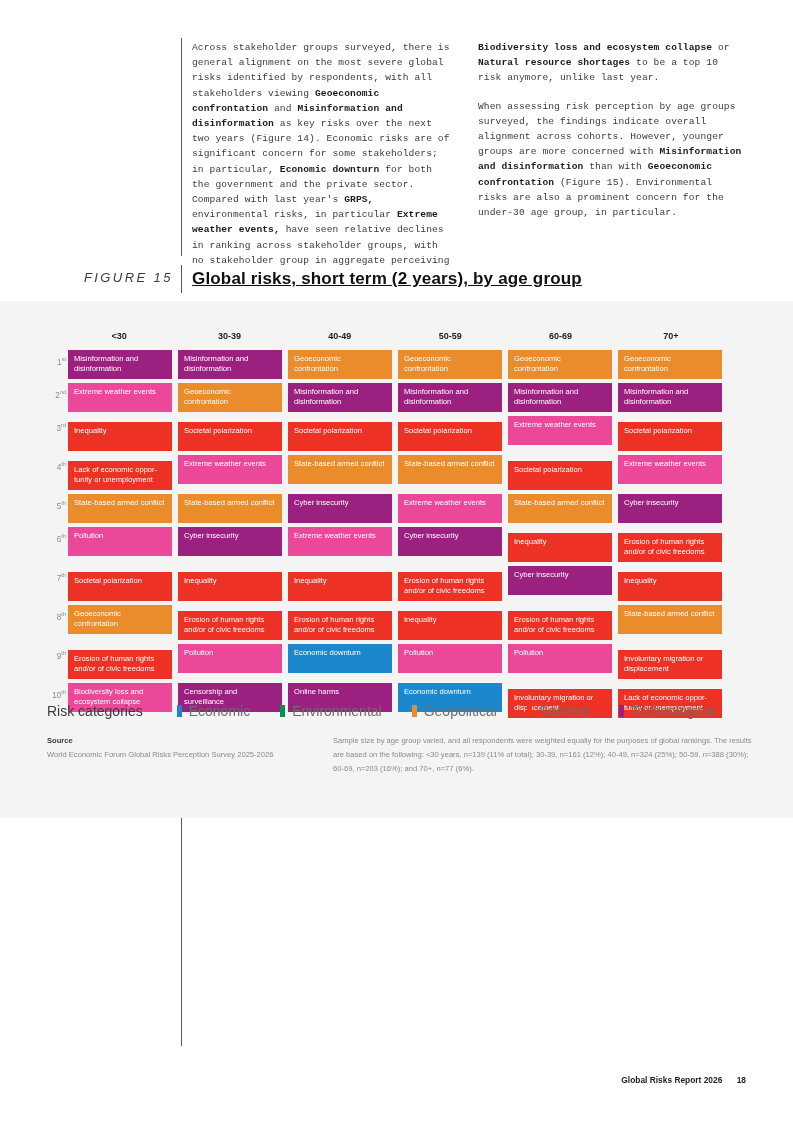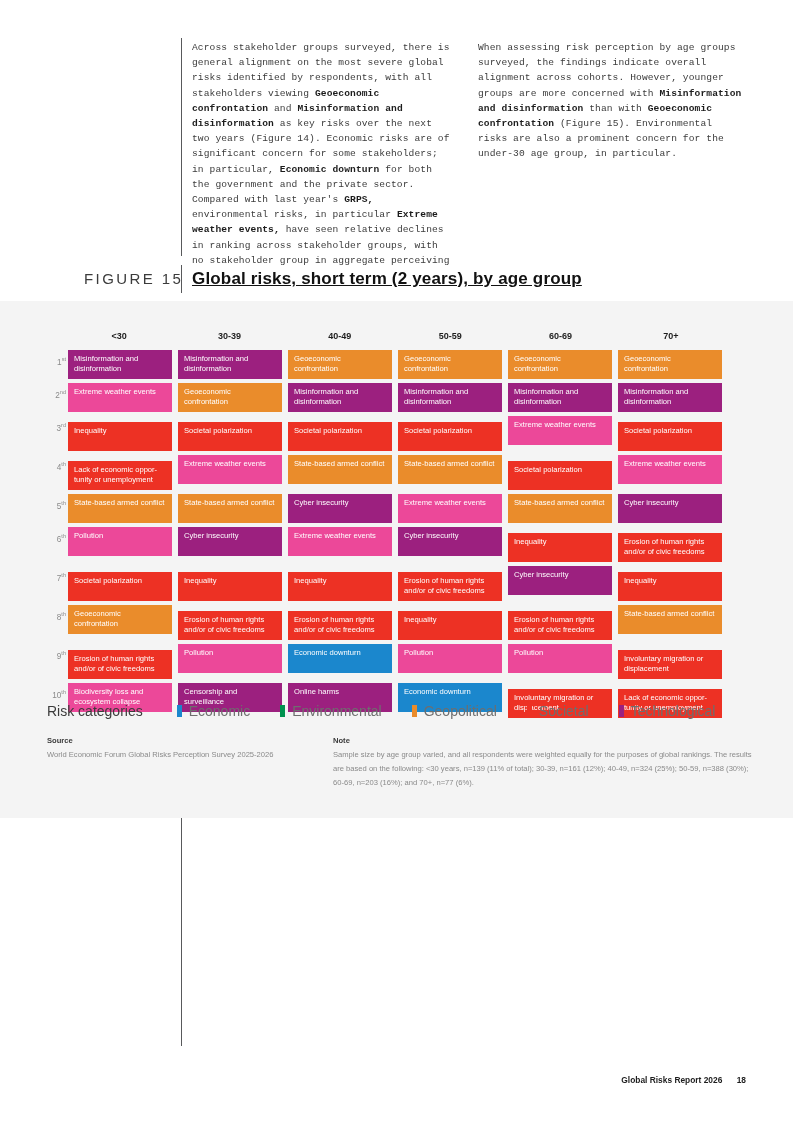--- a/index.html
+++ b/index.html
@@ -44,23 +44,24 @@
   .col-left { left: 192px; top: 40px; width: 262px; }
   .col-right { left: 478px; top: 40px; width: 268px; }
   .col p { margin: 0 0 13px 0; font-family: Liberation Mono, monospace; }
   .col b { font-weight: bold; color: #1c1c1c; }
 
   
   .fig-label {
     position: absolute;
     left: 84px;
     top: 270px;
-    font-size: 15px;
+    font-size: 13px;
     letter-spacing: 2.4px;
     color: #3b3b3b;
+    font-style: italic;
   }
   .fig-rule {
     position: absolute;
     left: 181px;
     top: 265px;
     width: 1px;
     height: 28px;
     background: #58595b;
   }
   .fig-title {
@@ -199,20 +200,21 @@
 </head>
 <body>
 
 <div class="rule-top"></div>
 <div class="rule-bottom"></div>
 
 <div class="col col-left">
   <p id="p-left-1"><span>Across stakeholder groups surveyed, there is general alignment on the most severe global risks identified by respondents, with all stakeholders viewing </span><b>Geoeconomic confrontation</b><span> and </span><b>Misinformation and disinformation</b><span> as key risks over the next two years (Figure 14). Economic risks are of significant concern for some stakeholders; in particular, </span><b>Economic downturn</b><span> for both the government and the private sector. Compared with last year's </span><b>GRPS,</b><span> environmental risks, in particular </span><b>Extreme weather events,</b><span> have seen relative declines in ranking across stakeholder groups, with no stakeholder group in aggregate perceiving</span></p>
 </div>
 <div class="col col-right">
+  <p id="p-right-1"><b>Biodiversity loss and ecosystem collapse</b><span> or </span><b>Natural resource shortages</b><span> to be a top 10 risk anymore, unlike last year.</span></p>
   <p id="p-right-2"><span>When assessing risk perception by age groups surveyed, the findings indicate overall alignment across cohorts. However, younger groups are more concerned with </span><b>Misinformation and disinformation</b><span> than with </span><b>Geoeconomic confrontation</b><span> (Figure 15). Environmental risks are also a prominent concern for the under-30 age group, in particular.</span></p>
 </div>
 
 <div class="fig-label">FIGURE 15</div>
 <div class="fig-rule"></div>
 <div class="fig-title">Global risks, short term (2 years), by age group</div>
 
 <div class="panel"></div>
 
 <div class="matrix">
@@ -343,20 +345,19 @@
       </span>
     </span>
 </div>
 
 <div class="source">
   <span class="sec-head">Source</span>
   <span>World Economic Forum Global Risks Perception Survey 2025-2026</span>
 </div>
 
 <div class="note">
-  <span class="sec-head">Note</span>
   <span>Sample size by age group varied, and all respondents were weighted equally for the purposes of global rankings. The results are based on the following: &lt;30 years, n=139 (11% of total); 30-39, n=161 (12%); 40-49, n=324 (25%); 50-59, n=388 (30%); 60-69, n=203 (16%); and 70+, n=77 (6%).</span>
 </div>
 
 <div class="footer">
   <span>Global Risks Report 2026</span>
   <span class="pg">18</span>
 </div>
 
 </body></html>

